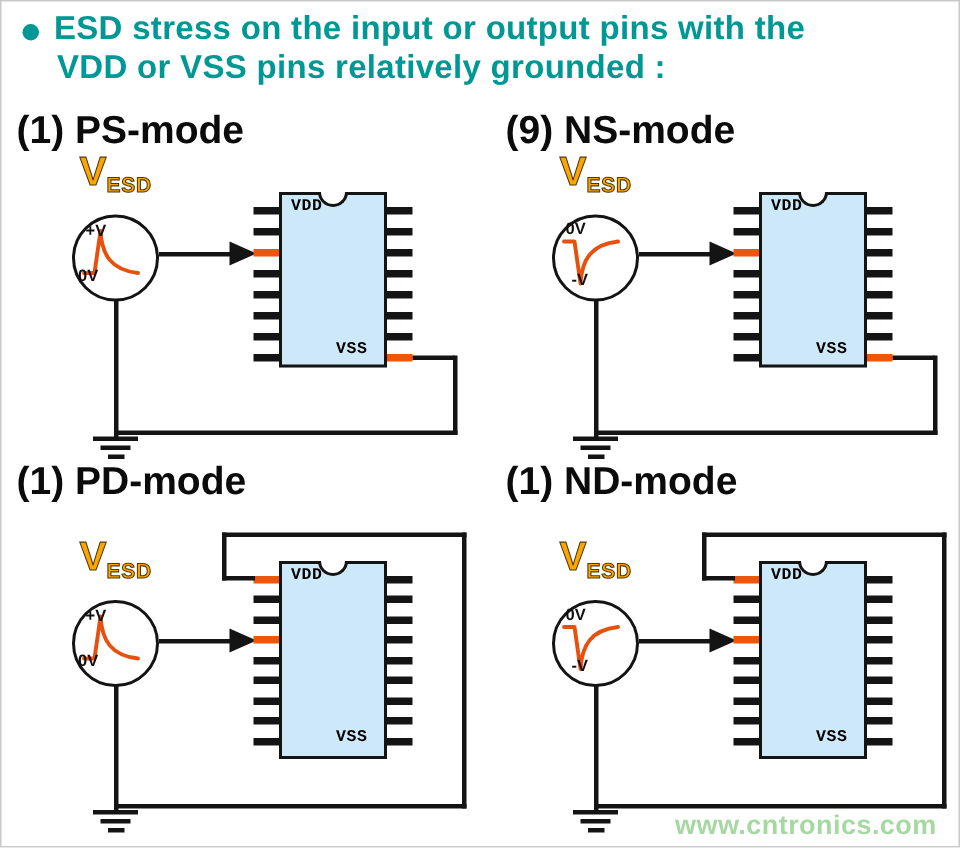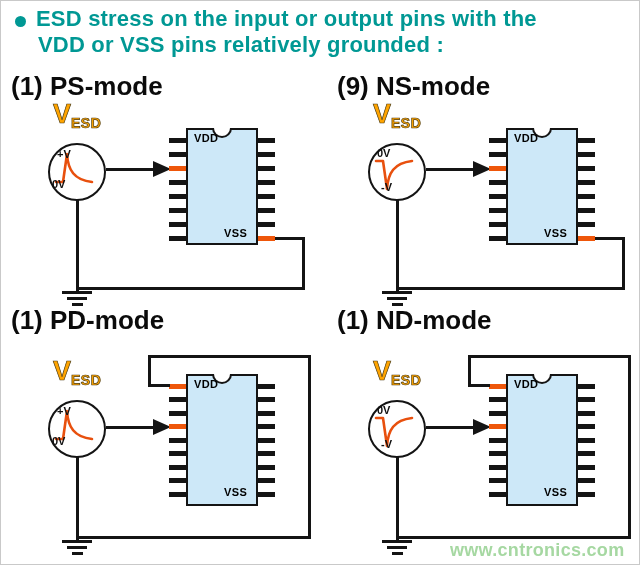--- a/index.html
+++ b/index.html
@@ -22,21 +22,21 @@
   .arrow-line{position:absolute;height:3px;background:var(--c-wire,#141414);}
   .arrow-head{position:absolute;width:0;height:0;border-top:8px solid transparent;
               border-bottom:8px solid transparent;border-left:18px solid var(--c-wire,#141414);}
   .chip{position:absolute;width:72px;background:var(--c-chip_fill,#cde8f8);
         border:2px solid #141414;box-sizing:border-box;}
   .notch{position:absolute;width:16px;height:8px;background:#fff;border:2px solid #141414;
          border-top:none;border-radius:0 0 16px 16px;}
   .pins{position:absolute;width:17px;display:flex;flex-direction:column;justify-content:space-between;}
   .pin{width:17px;height:5px;background:#141414;}
   .pin.hl{background:var(--c-pin_highlight,#ee560a);}
-  .chip-label{position:absolute;font-size:11px;font-weight:bold;color:#000;letter-spacing:.4px;white-space:nowrap;}
+  .chip-label{position:absolute;font-size:11px;font-weight:bold;color:#000;letter-spacing:.4px;white-space:nowrap;font-family:Liberation Mono, monospace;}
   .wire{position:absolute;background:var(--c-wire,#141414);}
   .hwire{height:3px;}
   .vwire{width:3px;}
   .gbar{position:absolute;height:3px;background:var(--c-wire,#141414);}
   .watermark{position:absolute;font-size:18px;font-weight:bold;color:var(--c-watermark,#a6d8a2);
              z-index:6;white-space:nowrap;letter-spacing:.3px;}
 </style>
 </head>
 <body>
 

